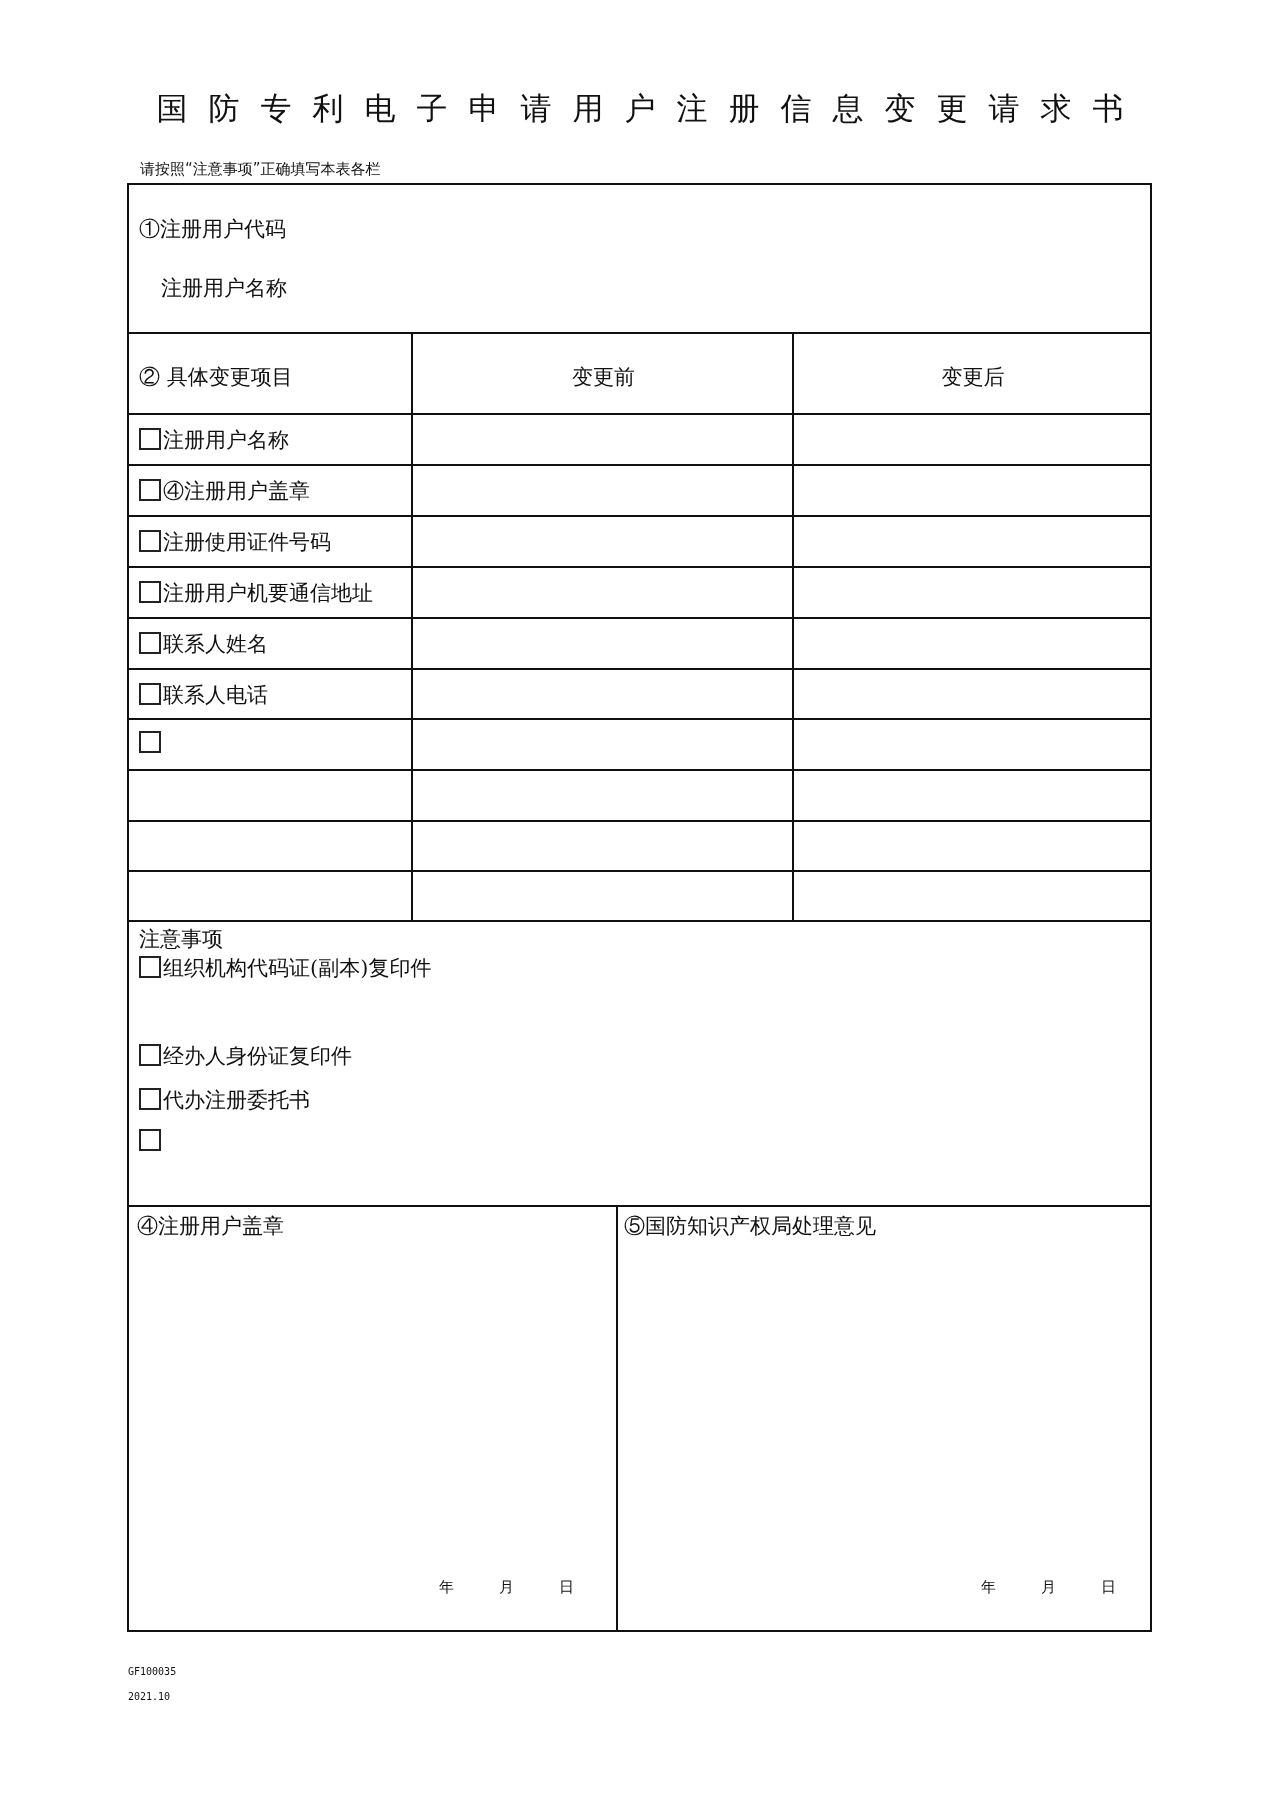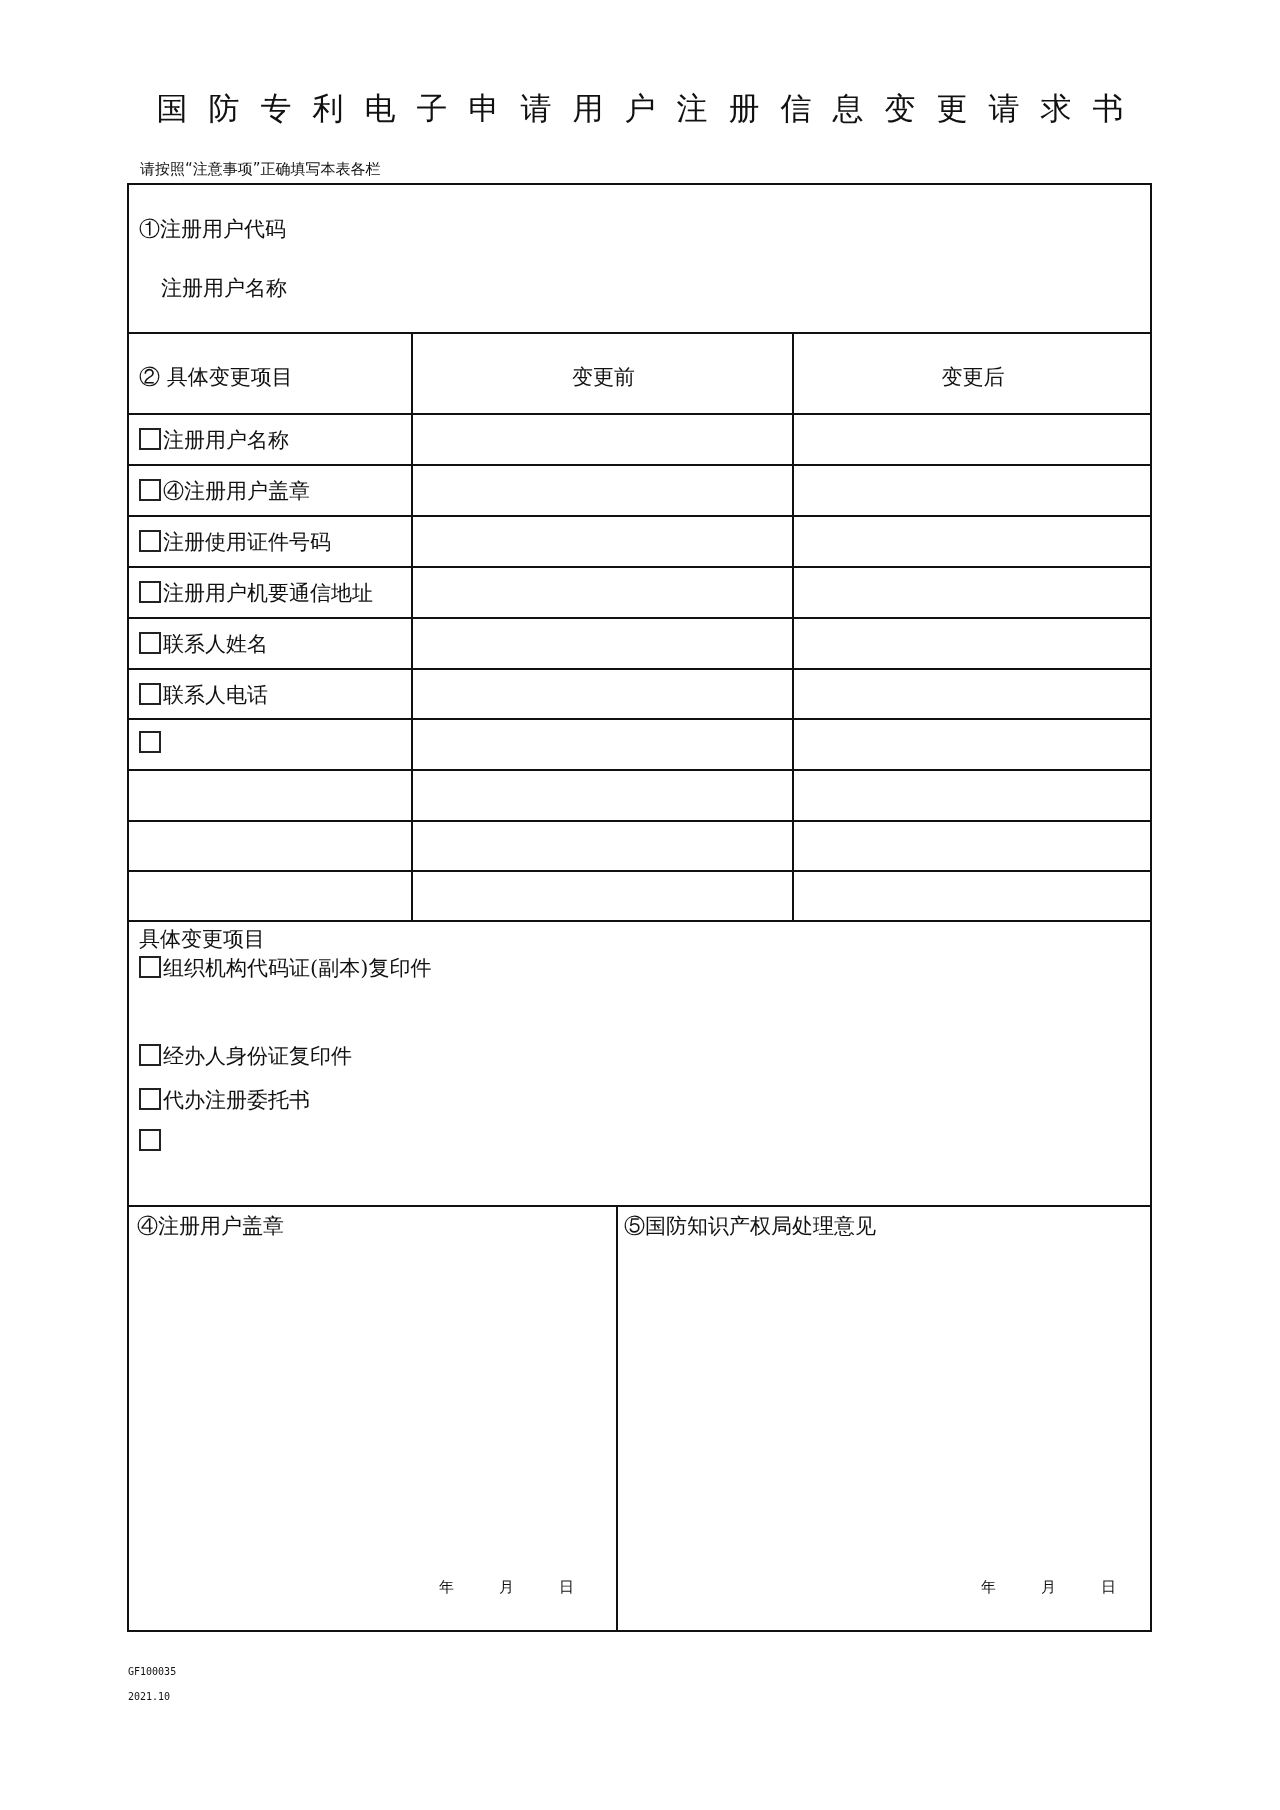--- a/index.html
+++ b/index.html
@@ -120,21 +120,21 @@
   <div class="cell" style="left:667px; top:586px; width:352px; height:47px;"></div>
 
   <div class="cell" style="left:4px; top:637px; width:276px; height:46px;"></div>
   <div class="cell" style="left:286px; top:637px; width:375px; height:46px;"></div>
   <div class="cell" style="left:667px; top:637px; width:352px; height:46px;"></div>
 
   <div class="cell" style="left:4px; top:687px; width:276px; height:46px;"></div>
   <div class="cell" style="left:286px; top:687px; width:375px; height:46px;"></div>
   <div class="cell" style="left:667px; top:687px; width:352px; height:46px;"></div>
 
-  <div class="txt" style="left:10px; top:740px;">具体变更项目</div>
+  <div class="txt" style="left:10px; top:740px;">注意事项</div>
   <div class="row-label" style="top:769px;">
     <span class="cb"></span><span>组织机构代码证(副本)复印件</span>
   </div>
   <div class="row-label" style="top:857px;">
     <span class="cb"></span><span>经办人身份证复印件</span>
   </div>
   <div class="row-label" style="top:901px;">
     <span class="cb"></span><span>代办注册委托书</span>
   </div>
   <div class="row-label" style="top:944px;">

